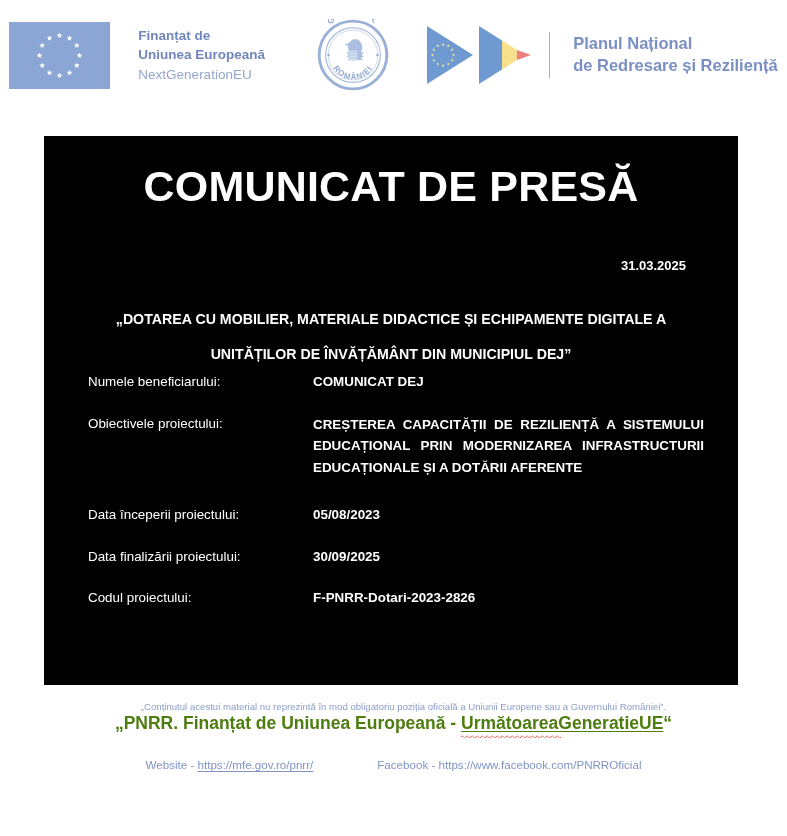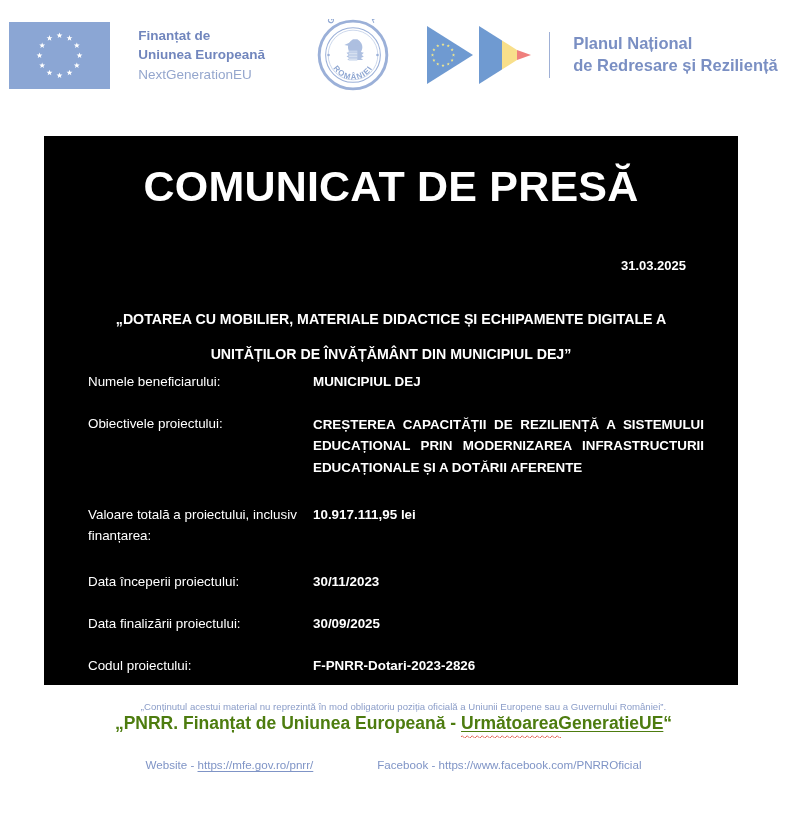--- a/index.html
+++ b/index.html
@@ -256,36 +256,32 @@
   <div class="project-title">
     <span>„DOTAREA CU MOBILIER, MATERIALE DIDACTICE ȘI ECHIPAMENTE DIGITALE A</span>
     <br>
     <span>UNITĂȚILOR DE ÎNVĂȚĂMÂNT DIN MUNICIPIUL DEJ”</span>
   </div>
 
   <div class="rows">
 
     <div class="row">
       <div class="row-label">Numele beneficiarului:</div>
-      <div class="row-value">MUNICIPIUL DEJ</div>
+      <div class="row-value">COMUNICAT DEJ</div>
     </div>
 
     <div class="row tall">
       <div class="row-label">Obiectivele proiectului:</div>
       <div class="row-value justify">CREȘTEREA CAPACITĂȚII DE REZILIENȚĂ A SISTEMULUI EDUCAȚIONAL PRIN MODERNIZAREA INFRASTRUCTURII EDUCAȚIONALE ȘI A DOTĂRII AFERENTE</div>
     </div>
 
-    <div class="row tall">
-      <div class="row-label">Valoare totală a proiectului, inclusiv finanțarea:</div>
-      <div class="row-value">10.917.111,95 lei</div>
-    </div>
 
     <div class="row">
       <div class="row-label">Data începerii proiectului:</div>
-      <div class="row-value">30/11/2023</div>
+      <div class="row-value">05/08/2023</div>
     </div>
 
     <div class="row">
       <div class="row-label">Data finalizării proiectului:</div>
       <div class="row-value">30/09/2025</div>
     </div>
 
     <div class="row">
       <div class="row-label">Codul proiectului:</div>
       <div class="row-value">F-PNRR-Dotari-2023-2826</div>

